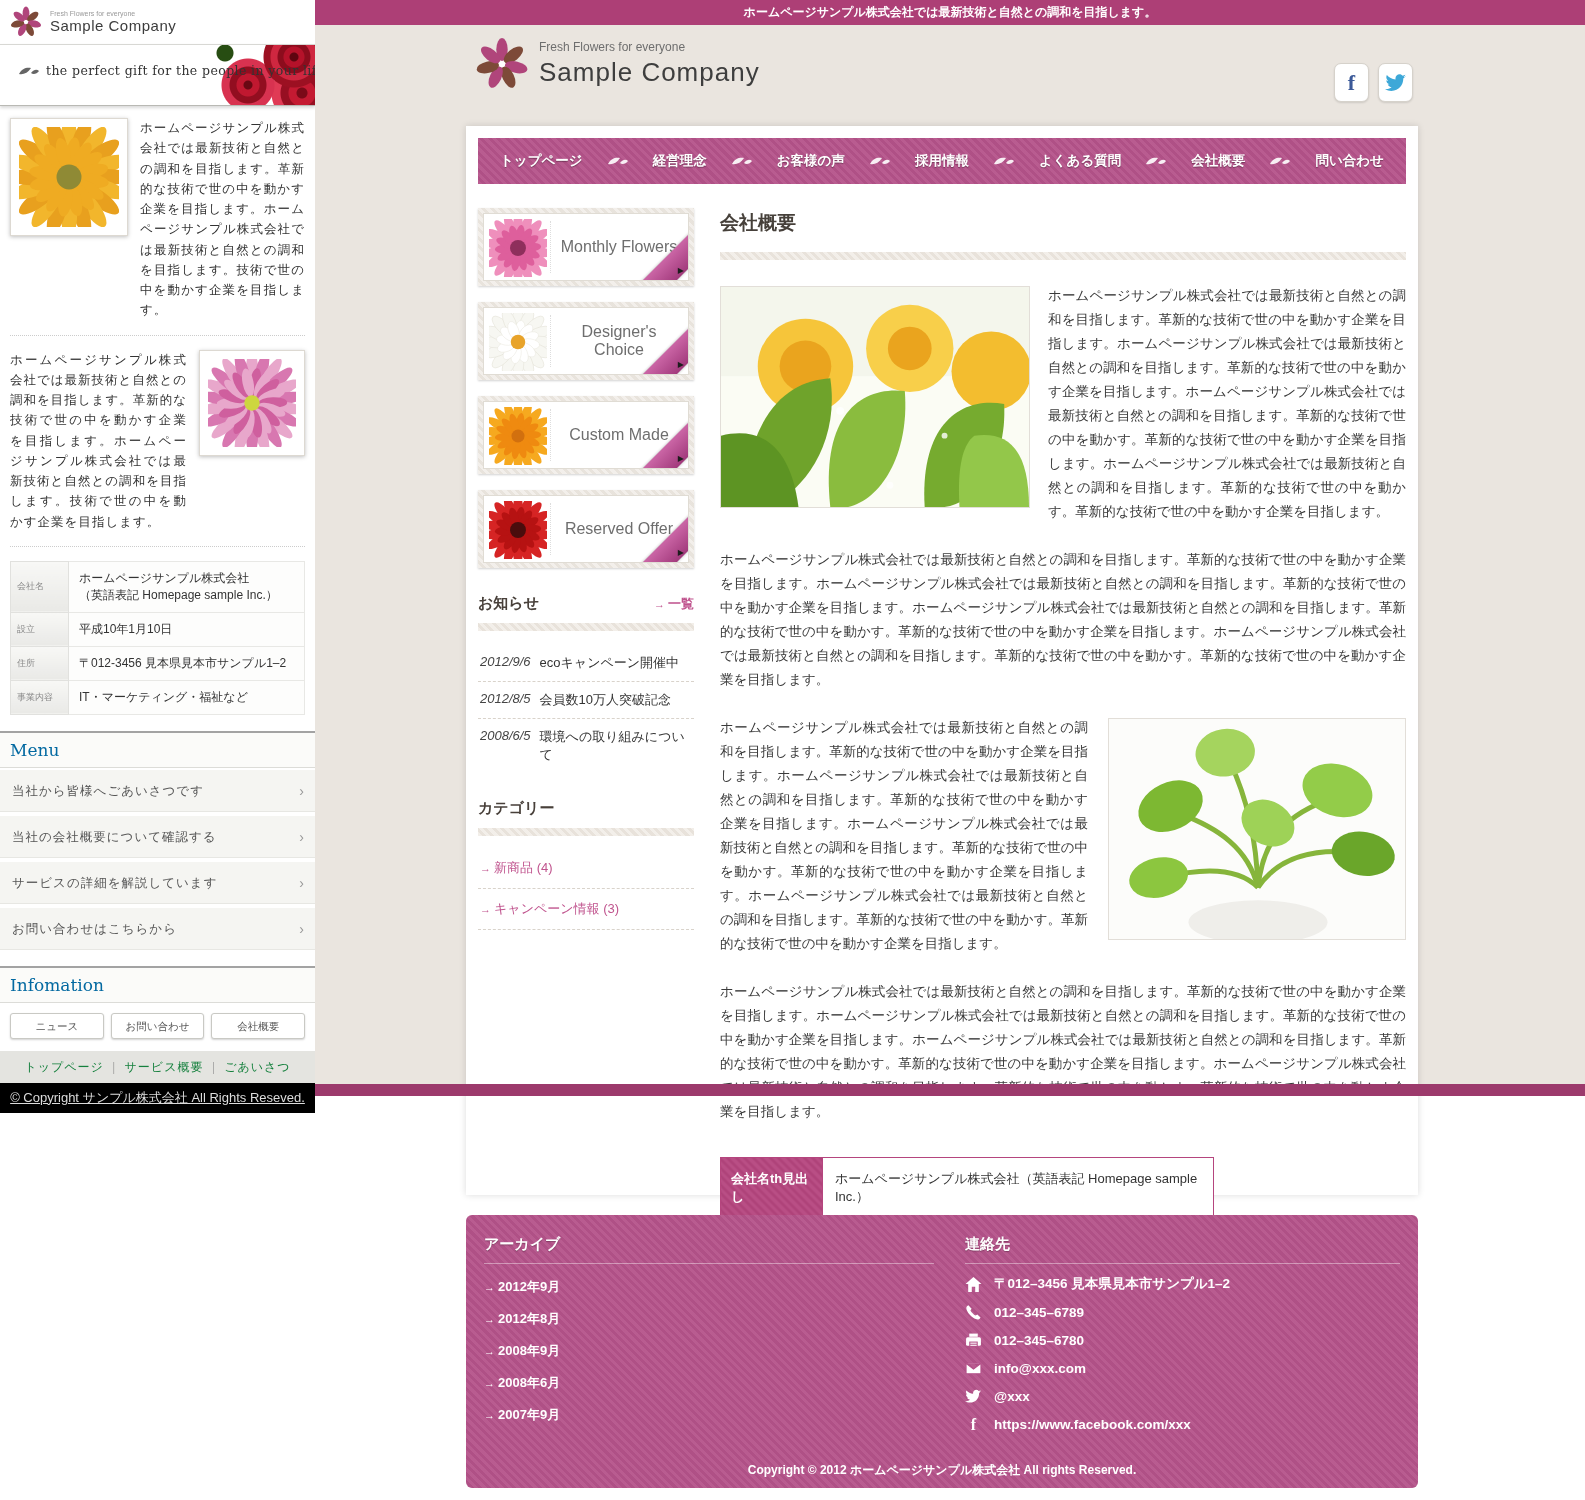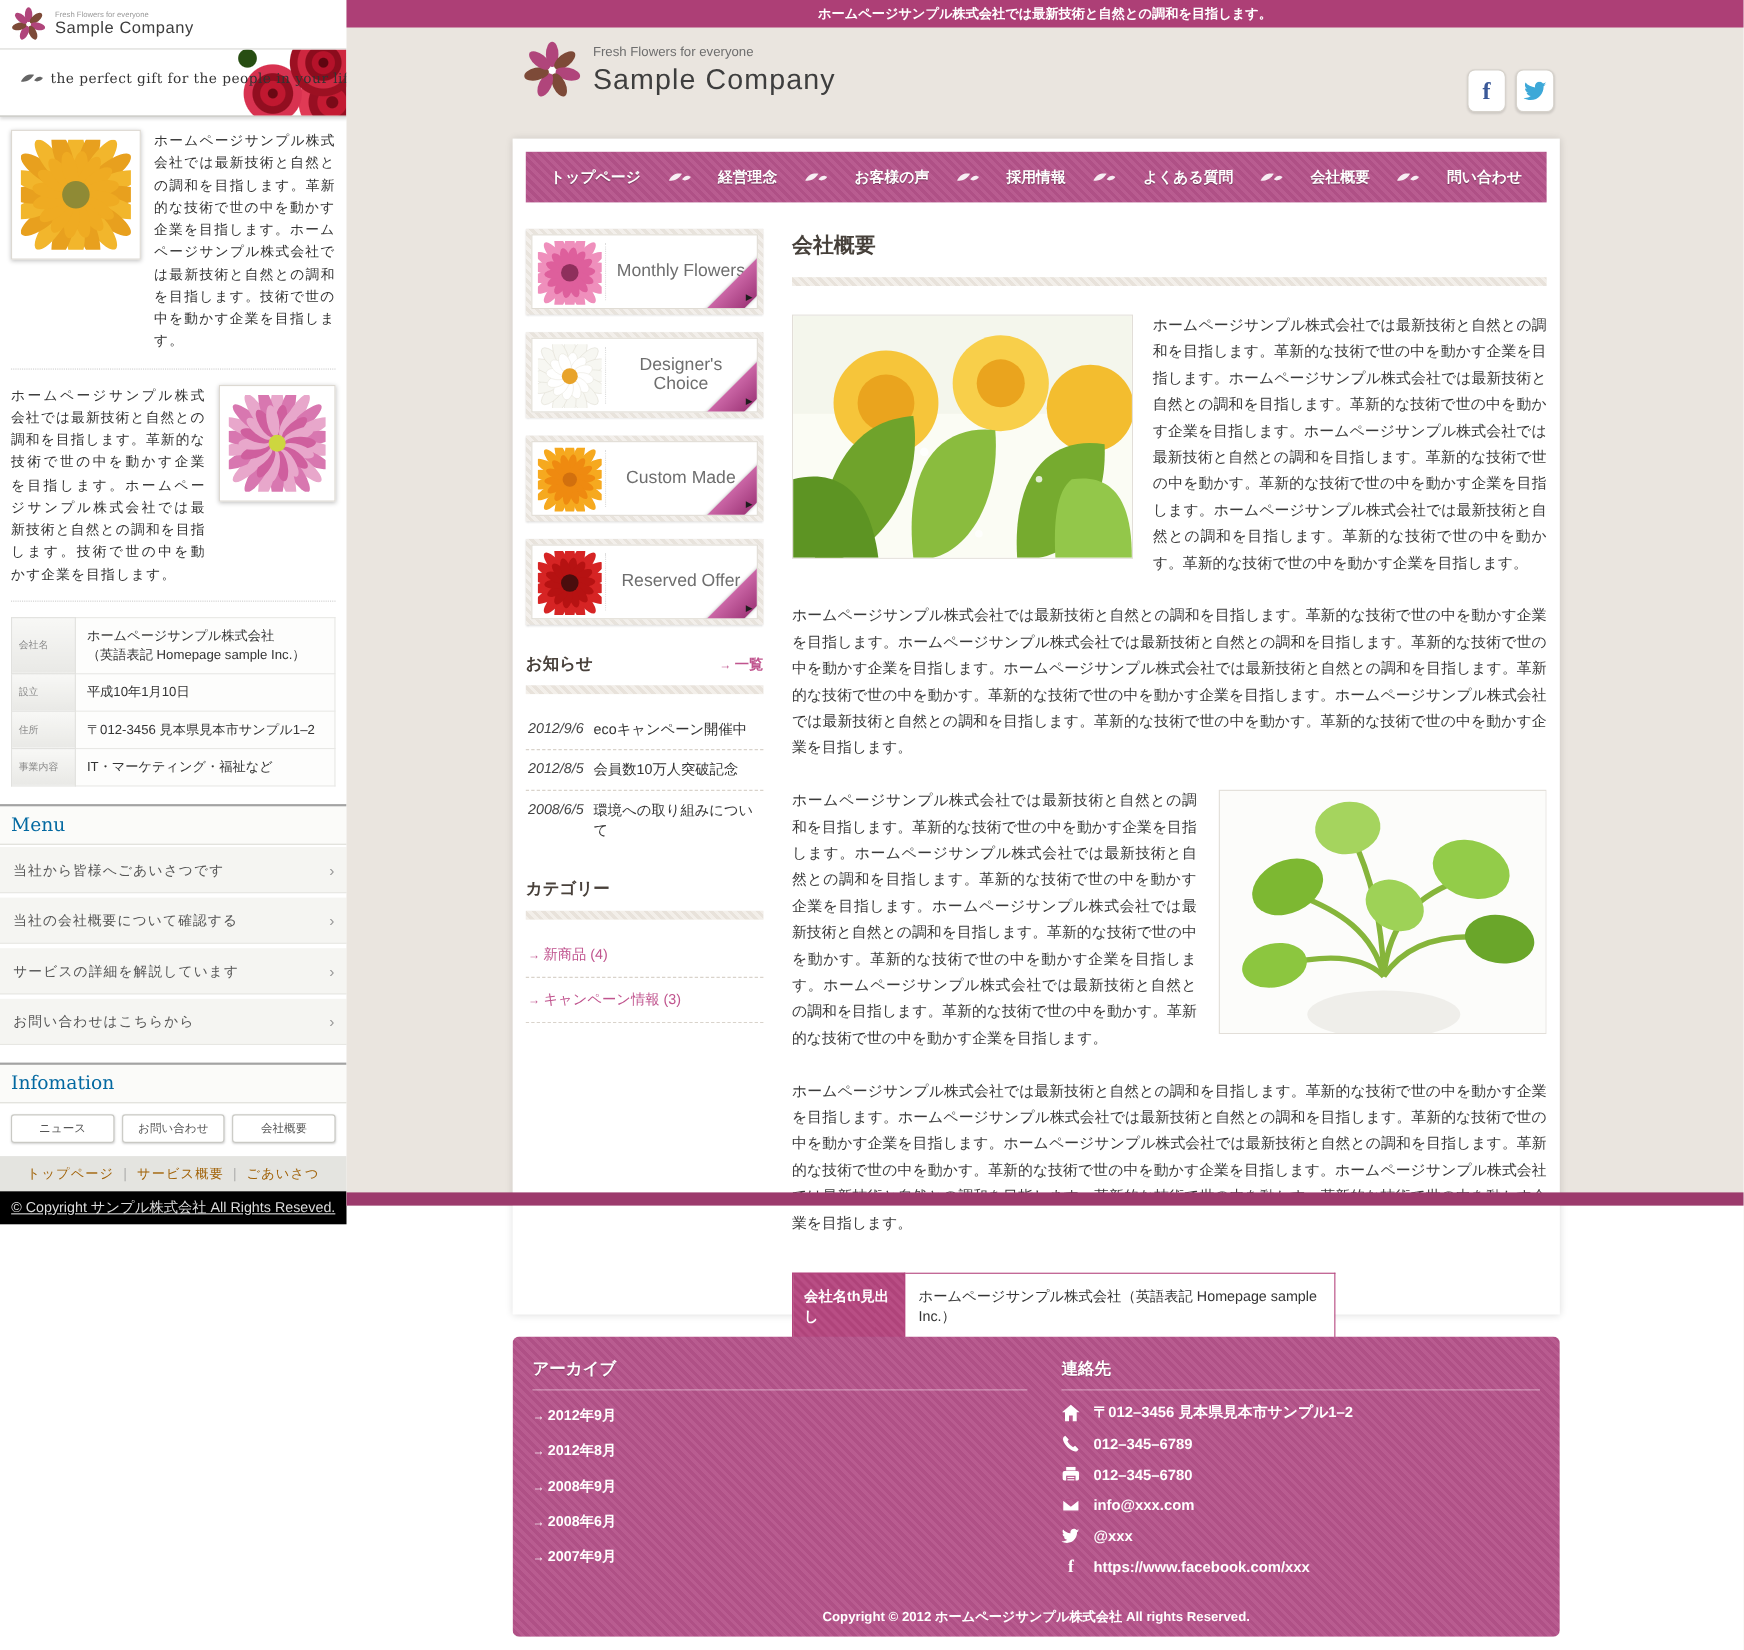--- a/index.html
+++ b/index.html
@@ -37,21 +37,21 @@
   .lp-sec-title { margin-top:16px; padding:7px 10px; font-family:"DejaVu Serif", serif; font-size:17px; color:#0369a1;
     background:#fbfbf9; border-top:2px solid #a3a3a3; border-bottom:1px solid #dcdcd8; }
   .lp-menu { margin-top:2px; }
   .lp-menu-item { position:relative; display:block; height:42px; line-height:42px; padding:0 12px; margin-bottom:4px;
     background:#f5f5f2; border-bottom:1px solid #e7e7e3; font-size:12.5px; color:#555; letter-spacing:1px; cursor:pointer;
     text-decoration:none; }
   .lp-menu-item::after { content:"›"; position:absolute; right:10px; color:#999; font-size:14px; }
   .lp-btn-row { display:flex; gap:7px; padding:10px 10px 12px 10px; }
   .lp-btn { flex:1; height:26px; line-height:24px; text-align:center; font-size:10.5px; color:#555;
     background:#fff; border:1px solid #c9c9c4; border-radius:3px; box-shadow:0 1px 2px rgba(0,0,0,.18); cursor:pointer; }
-  .lp-links { height:32px; line-height:32px; text-align:center; background:#e4e4e0; color:#a16207; font-size:12px; letter-spacing:1px; }
+  .lp-links { height:32px; line-height:32px; text-align:center; background:#e4e4e0; color:#15803d; font-size:12px; letter-spacing:1px; }
   .lp-links span { cursor:pointer; }
   .lp-links span + span::before { content:"｜"; color:#999; margin:0 4px; }
   .lp-copy { height:30px; line-height:30px; text-align:center; background:#000000; color:#dcdcdc; font-size:13px;text-decoration:underline; }
 
   
   .main-site { position:absolute; left:315px; top:0; width:1270px; height:1096px; background:#eae5df; }
   .topbar { height:25px; line-height:25px; text-align:center; background:#ad3f76; color:#fff; font-size:12px; font-weight:bold; }
   .site-header { position:relative; height:100px; }
   .logo { position:absolute; left:160px; top:12px; display:flex; align-items:center; gap:10px; cursor:pointer; }
   .logo-icon { width:54px; height:54px; }

